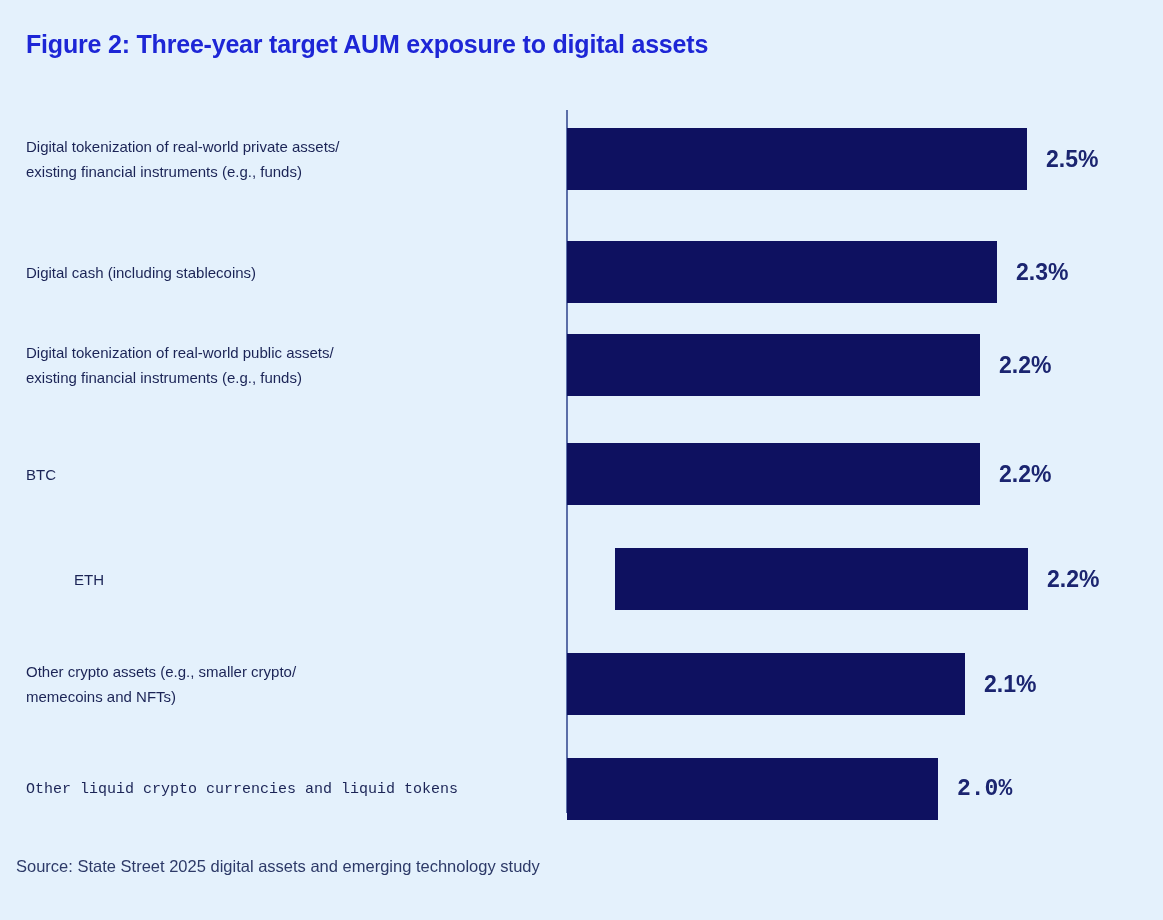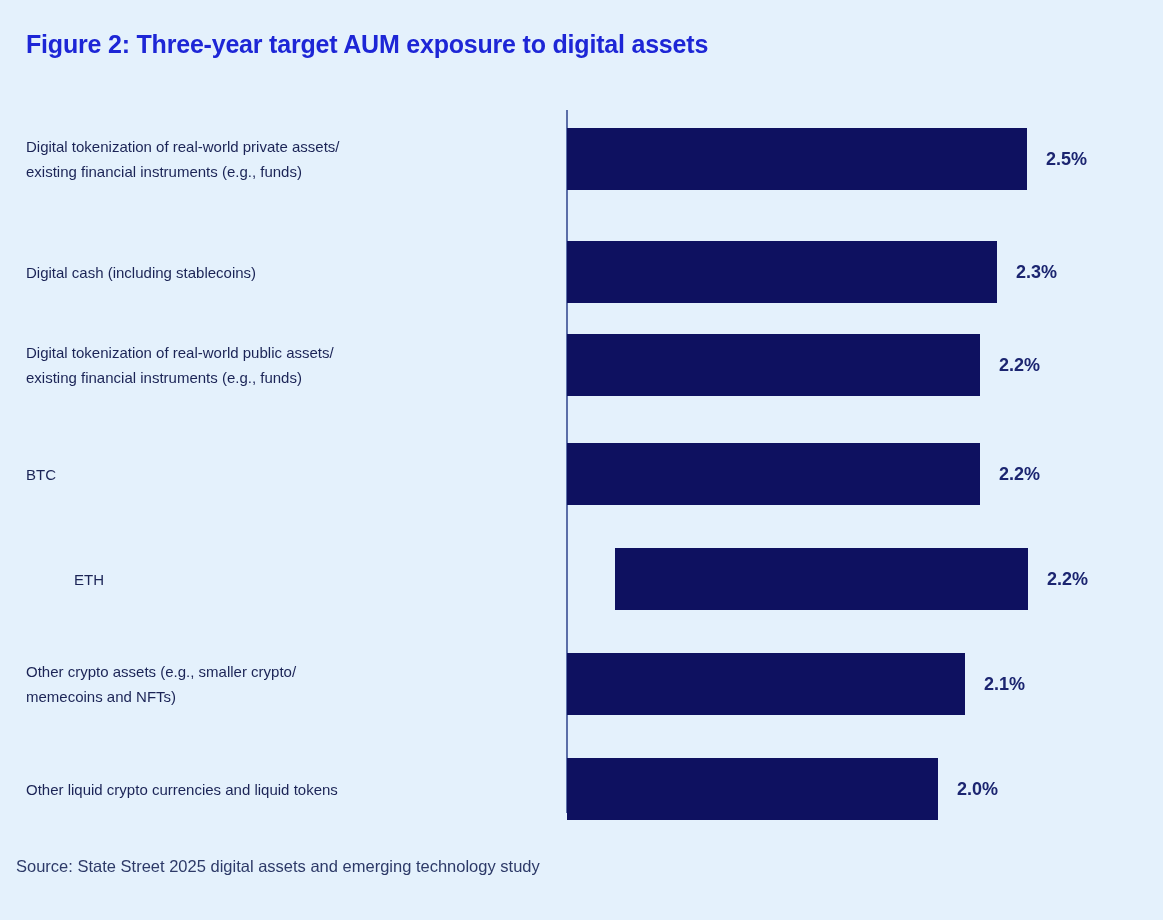--- a/index.html
+++ b/index.html
@@ -75,21 +75,21 @@
     left: 567px;
     top: 0;
     height: 62px;
     background: #0e1160;
   }
 
   .bar-value-label {
     position: absolute;
     top: 50%;
     transform: translateY(-50%);
-    font-size: 18px;
+    font-size: 23px;
     font-weight: bold;
     color: #1b2570;
     white-space: nowrap;
   }
 
   
   #source-note {
     position: absolute;
     left: 16px;
     top: 857px;
@@ -134,21 +134,21 @@
         <div class="bar-category-label">ETH</div>
         <div class="bar-rect" style="width: 413px;"></div>
         <div class="bar-value-label" style="left: 999px;">2.2%</div>
       </div>
       <div class="bar-row" style="top: 543px;">
         <div class="bar-category-label">Other crypto assets (e.g., smaller crypto/
 memecoins and NFTs)</div>
         <div class="bar-rect" style="width: 398px;"></div>
         <div class="bar-value-label" style="left: 984px;">2.1%</div>
       </div>
-      <div class="bar-row" style="top: 648px;">
+      <div class="bar-row" style="top: 648px; font-family: Liberation Mono, monospace;">
         <div class="bar-category-label">Other liquid crypto currencies and liquid tokens</div>
         <div class="bar-rect" style="width: 371px;"></div>
         <div class="bar-value-label" style="left: 957px;">2.0%</div>
       </div>
     </div>
 
   <div id="source-note">Source: State Street 2025 digital assets and emerging technology study</div>
 
 </div>
 

